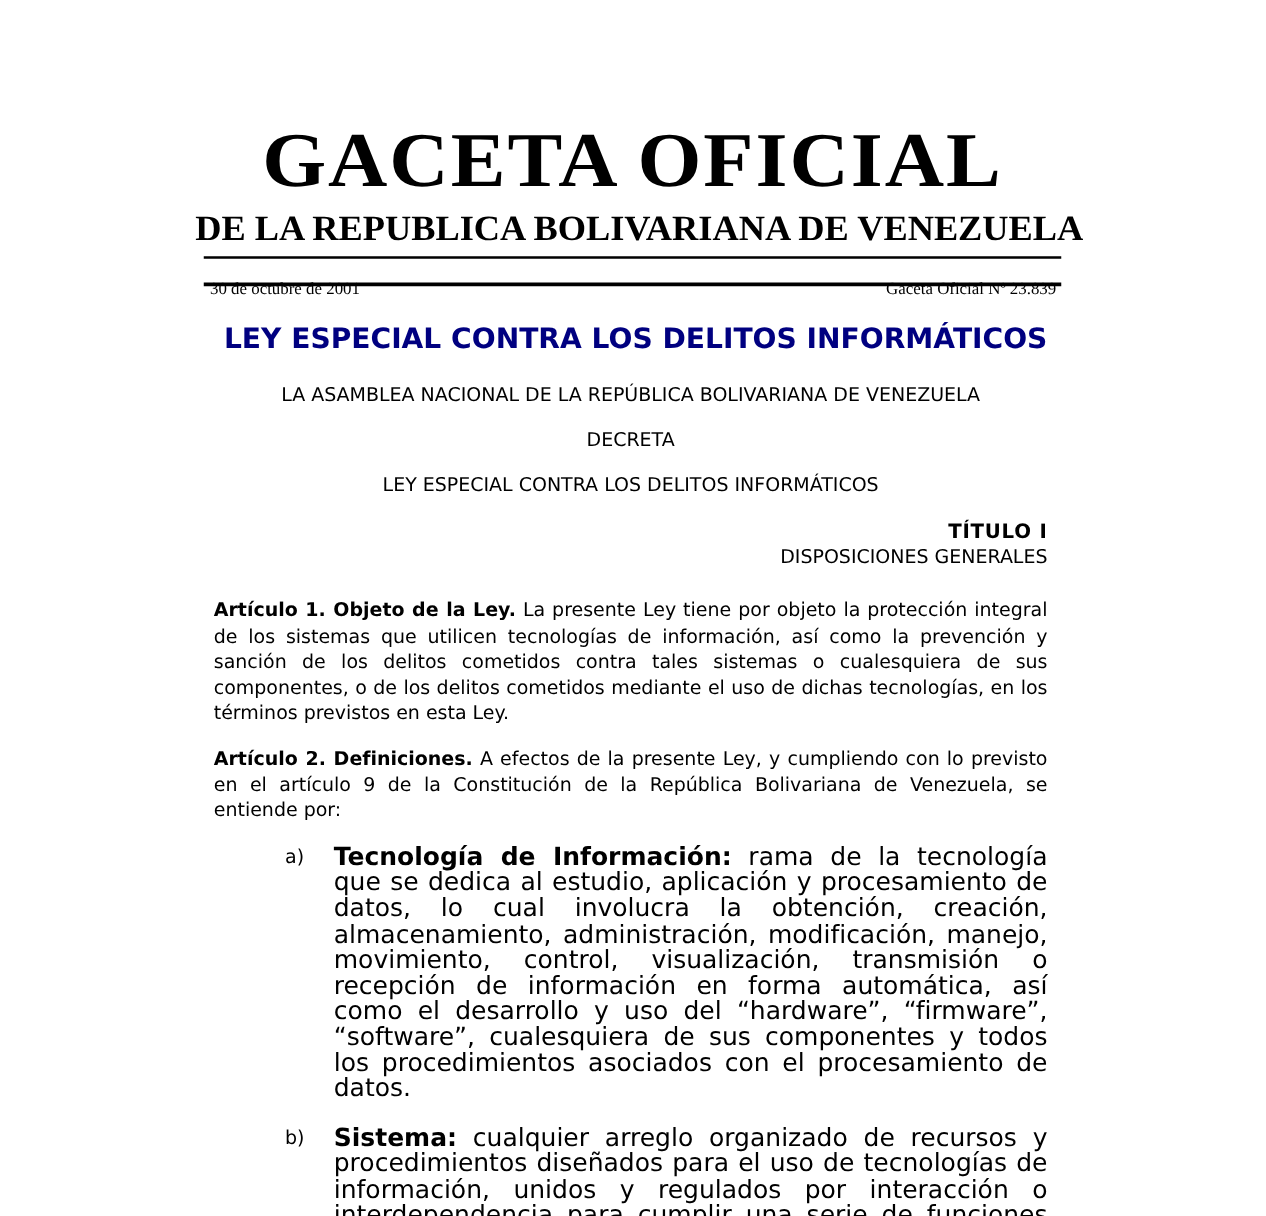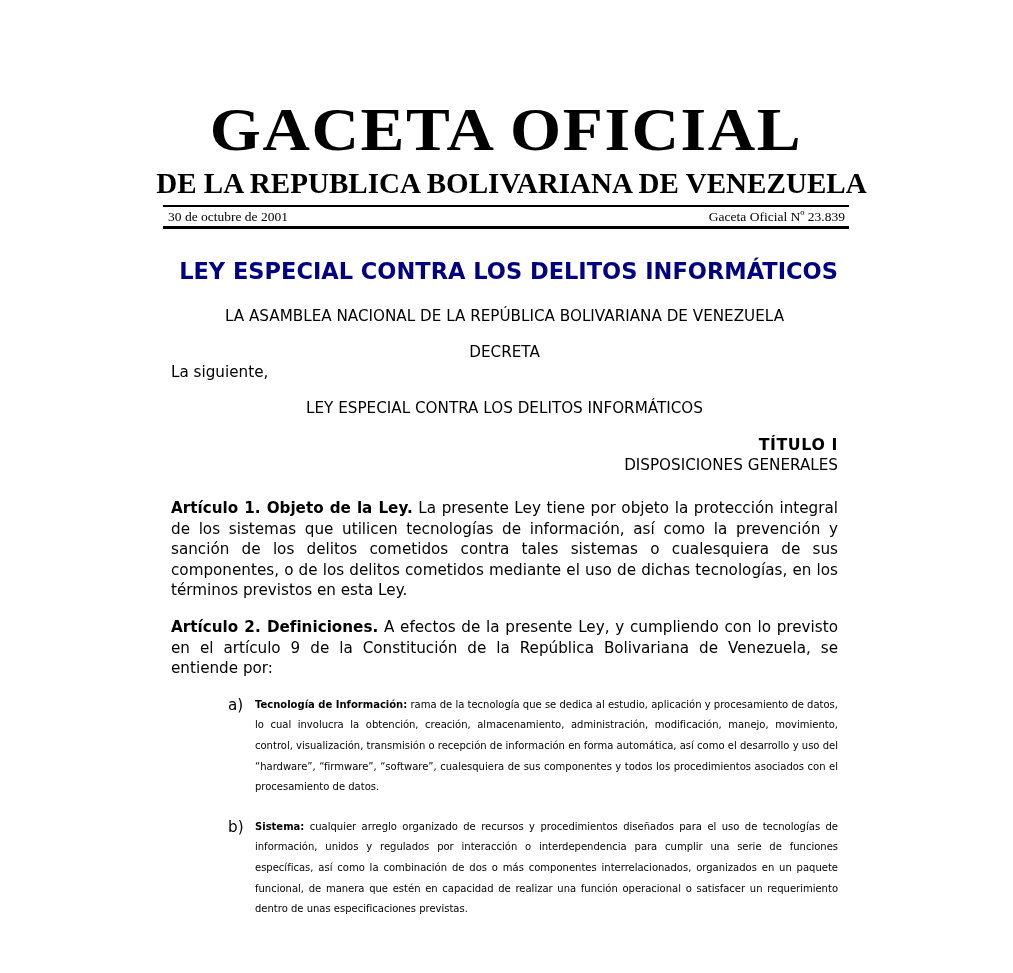--- a/index.html
+++ b/index.html
@@ -68,21 +68,21 @@
     position: absolute;
     left: 163px;
     top: 226px;
     width: 686px;
     height: 3px;
     background: #000000;
   }
   .issue-line {
     position: absolute;
     left: 163px;
-    top: 207px;
+    top: 221px;
     width: 686px;
     height: 19px;
     font-family: "Liberation Serif", "DejaVu Serif", serif;
     font-size: 13.5px;
     line-height: 19px;
     display: flex;
     justify-content: space-between;
     align-items: center;
   }
   .issue-date { padding-left: 5px; }
@@ -166,22 +166,23 @@
   .marker {
     width: 27px;
     flex: 0 0 27px;
     font-size: 15.2px;
     line-height: 20.6px;
     text-align: left;
   }
   .def-text {
     flex: 1 1 auto;
     text-align: justify;
-    font-size: 10px;
+    font-size: 20px;
     line-height: 20.6px;
+    margin-left: 12px;
   }
   .def-text .term { font-weight: bold; }
 </style>
 </head>
 <body>
 
 <div class="page">
 
   <div class="masthead">
     <div class="masthead-title">GACETA OFICIAL</div>
@@ -199,21 +200,20 @@
 
     <div class="law-title">LEY ESPECIAL CONTRA LOS DELITOS INFORMÁTICOS</div>
 
     <div class="spacer-22"></div>
 
     <div class="centered-line">LA ASAMBLEA NACIONAL DE LA REPÚBLICA BOLIVARIANA DE VENEZUELA</div>
 
     <div class="spacer-16"></div>
 
     <div class="centered-line">DECRETA</div>
-    <div class="left-line">La siguiente,</div>
 
     <div class="spacer-16"></div>
 
     <div class="centered-line">LEY ESPECIAL CONTRA LOS DELITOS INFORMÁTICOS</div>
 
     <div class="spacer-16"></div>
 
     <div class="titulo">TÍTULO I</div>
     <div class="subtitulo">DISPOSICIONES GENERALES</div>
 

